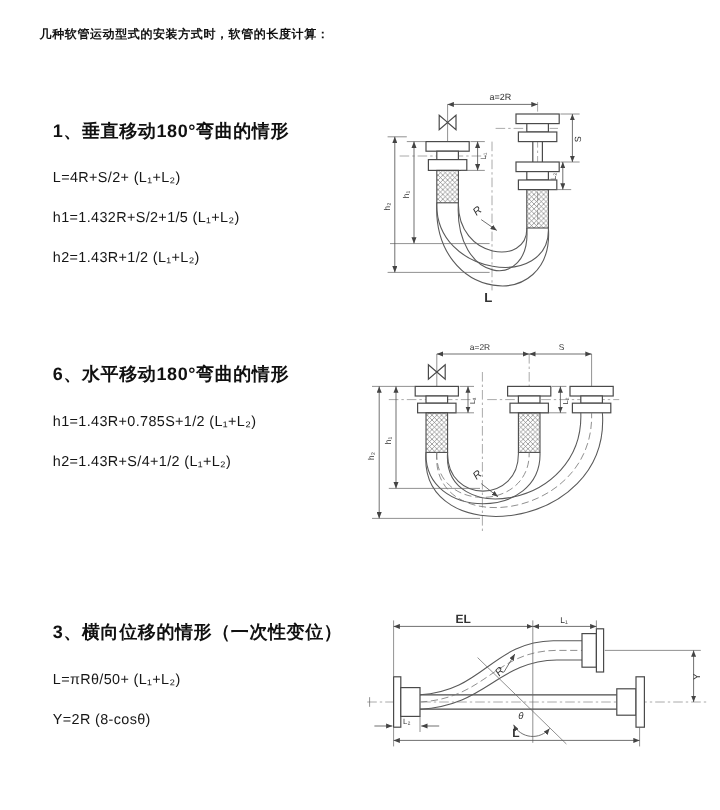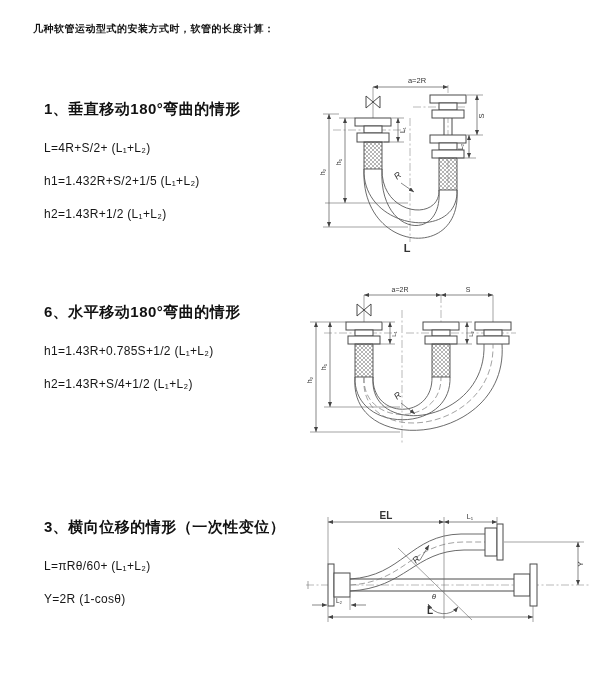--- a/index.html
+++ b/index.html
@@ -46,22 +46,22 @@
   </div>
 
   <div class="section" id="sec2">
     <div class="sec-heading">6、水平移动180°弯曲的情形</div>
     <div class="formula">h1=1.43R+0.785S+1/2 (L₁+L₂)</div>
     <div class="formula">h2=1.43R+S/4+1/2 (L₁+L₂)</div>
   </div>
 
   <div class="section" id="sec3">
     <div class="sec-heading">3、横向位移的情形（一次性变位）</div>
-    <div class="formula">L=πRθ/60+ (L₁+L₂)</div>
-    <div class="formula">Y=2R (1-cosθ)</div>
+    <div class="formula">L=πRθ/50+ (L₁+L₂)</div>
+    <div class="formula">Y=2R (8-cosθ)</div>
   </div>
 
   <svg class="diag" id="diag1" width="260" height="190" viewBox="0 0 260 190">
     <defs>
       <marker id="arr1" markerWidth="8" markerHeight="6" refX="7.5" refY="3" orient="auto-start-reverse">
         <path d="M0,0 L7.5,3 L0,6 Z" fill="#444"></path>
       </marker>
       <pattern id="braid1" width="4" height="4" patternUnits="userSpaceOnUse">
         <path d="M0,4 L4,0 M0,0 L4,4" stroke="#6a6a6a" stroke-width="0.5"></path>
       </pattern>

